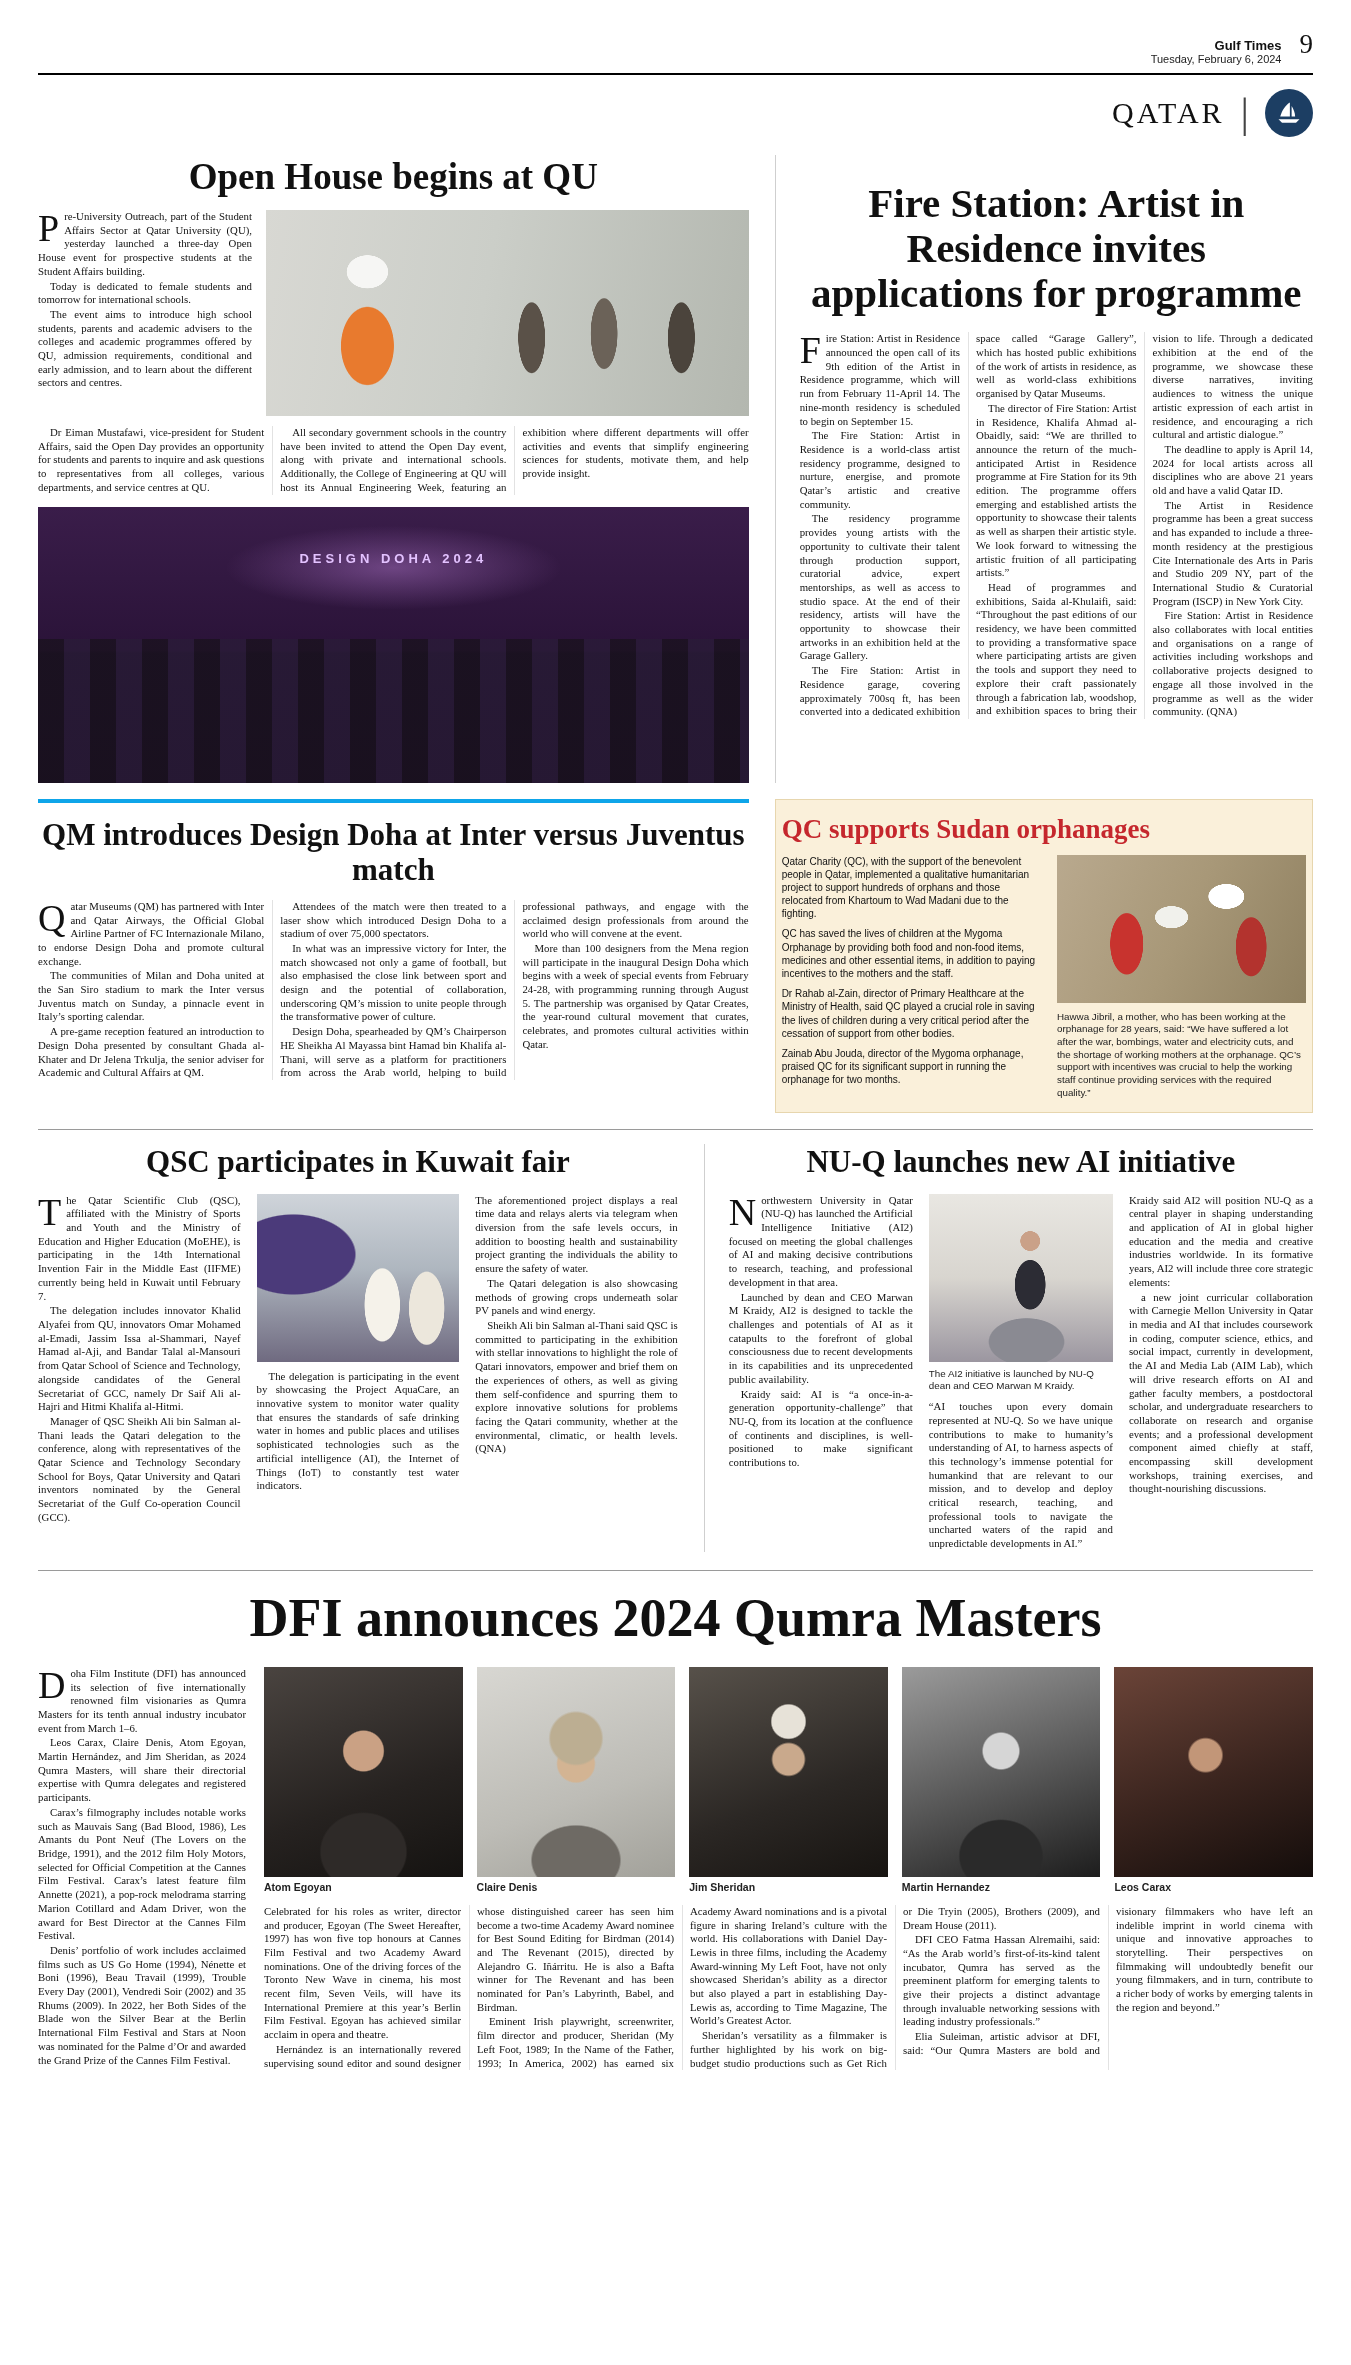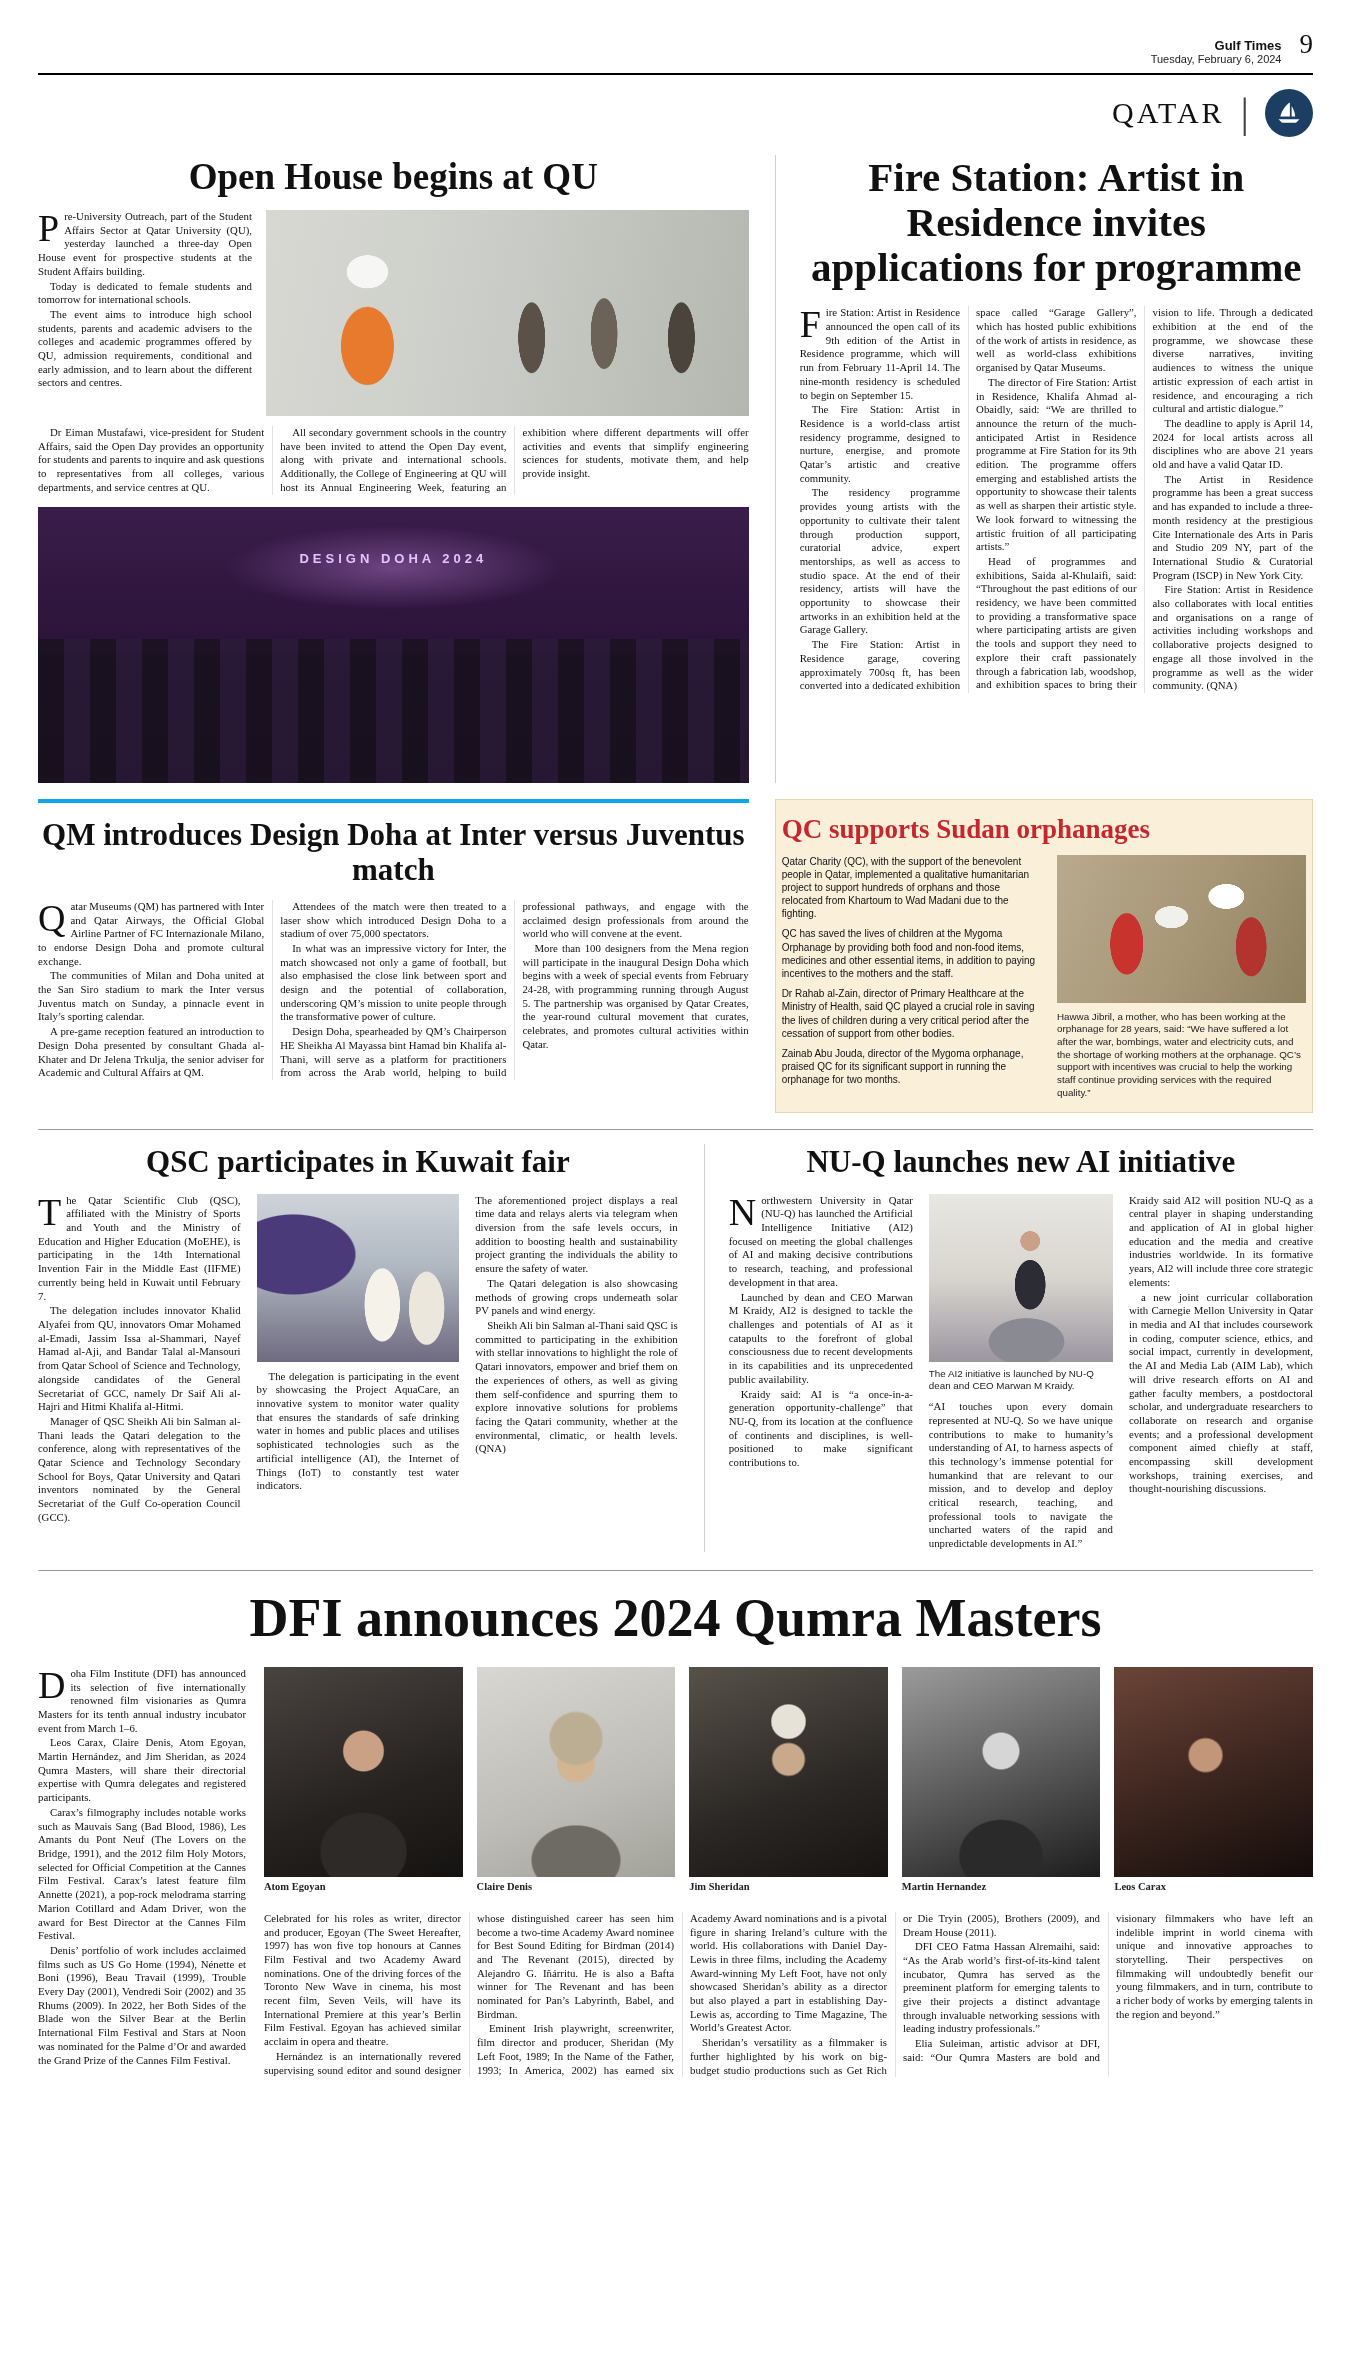--- a/index.html
+++ b/index.html
@@ -15,21 +15,21 @@
   .paper-date { font-family:"Liberation Sans",sans-serif; font-size:11px; color:#222; }
   .page-number { font-size:27px; line-height:1; }
   .header-rule { border-top:2px solid #000; margin:2px 0 8px; }
   .masthead { display:flex; justify-content:flex-end; align-items:center; gap:16px; padding:6px 0 18px; }
   .masthead-title { font-size:30px; letter-spacing:3px; line-height:1; }
   .masthead-divider { font-size:42px; font-weight:200; color:#444; line-height:1; }
   .masthead-badge { width:48px; height:48px; border-radius:50%; background:#1c3e63; display:flex; align-items:center; justify-content:center; }
   
   .headline { font-weight:700; margin:0;text-align:center; }
   .h-open { font-size:37px; margin-bottom:12px; }
-  .h-fire { font-size:41px; line-height:1.1; margin-bottom:16px; }
+  .h-fire { font-size:41px; line-height:1.1; margin-bottom:16px;margin-top:26px; }
   .h-qm   { font-size:31px; line-height:1.15; margin-bottom:12px; }
   .h-mid  { font-size:31px; margin-bottom:14px; }
   .h-dfi  { font-size:54px; margin-bottom:18px; }
   .bodytext p { font-size:10.8px; line-height:1.27; text-align:justify; margin:0 0 1px; text-indent:12px; }
   .bodytext p.lead { text-indent:0; }
   .dropcap { float:left; font-size:38px; line-height:30px; padding:3px 5px 0 0; }
   .cols-3 { column-count:3; column-gap:16px; column-rule:1px solid #e2e2e2; }
   .cols-5 { column-count:5; column-gap:16px; column-rule:1px solid #e2e2e2; }
   .photo { background-size:cover; position:relative; width:100%; }
   .caption { font-family:"Liberation Sans",sans-serif; font-size:9.8px; line-height:1.3; color:#222; }
@@ -100,21 +100,21 @@
       radial-gradient(circle 30px at 50% 26%, #e7e2d8 0 55%, transparent 60%),
       radial-gradient(circle 28px at 50% 44%, #c9a98c 0 55%, transparent 62%),
       linear-gradient(160deg,#57514a 0%,#2b2724 60%,#171411 100%); }
   .ph-hernandez { background:
       radial-gradient(circle 32px at 50% 40%, #d6d6d6 0 55%, transparent 60%),
       radial-gradient(ellipse 60px 52px at 50% 90%, #2a2a2a 0 68%, transparent 71%),
       linear-gradient(160deg,#9b9b9b 0%,#565656 55%,#1d1d1d 100%); }
   .ph-carax { background:
       radial-gradient(circle 29px at 46% 42%, #c29678 0 55%, transparent 62%),
       linear-gradient(160deg,#6b4438 0%,#3a241e 55%,#140d0b 100%); }
-  .master-name { font-family:Liberation Serif, serif; font-size:10.5px; font-weight:bold; color:#222; display:block; margin:4px 0 20px; }
+  .master-name { font-family:Liberation Sans, sans-serif; font-size:10.5px; font-weight:bold; color:#222; display:block; margin:4px 0 12px; }
 </style>
 </head>
 <body>
 
 <div class="page">
 
   <div class="top-meta">
     <div class="meta-stack">
       <div class="paper-name">Gulf Times</div>
       <div class="paper-date">Tuesday, February 6, 2024</div>

